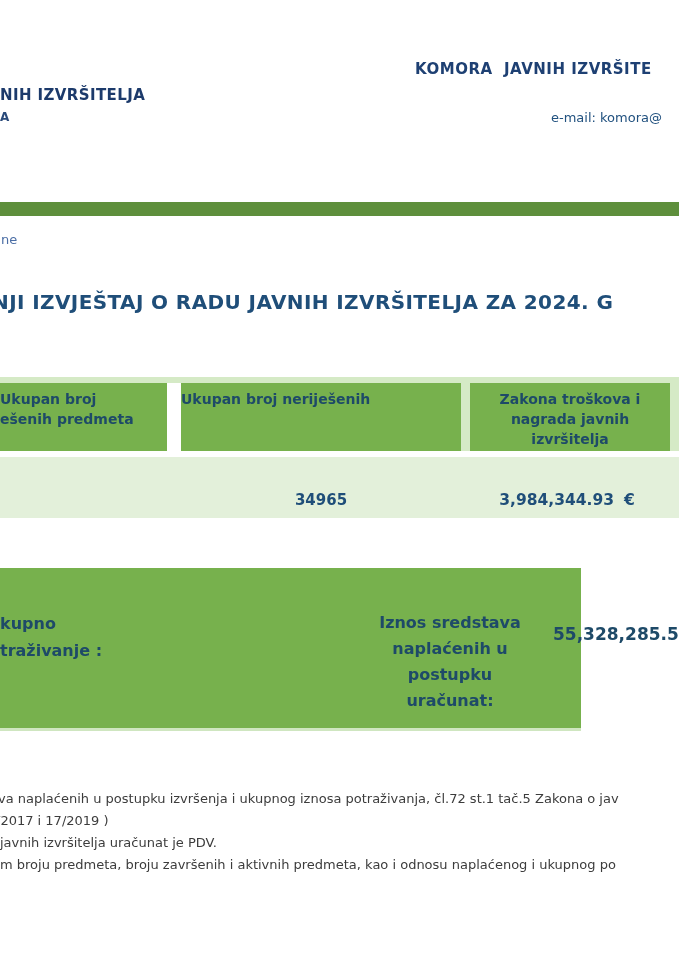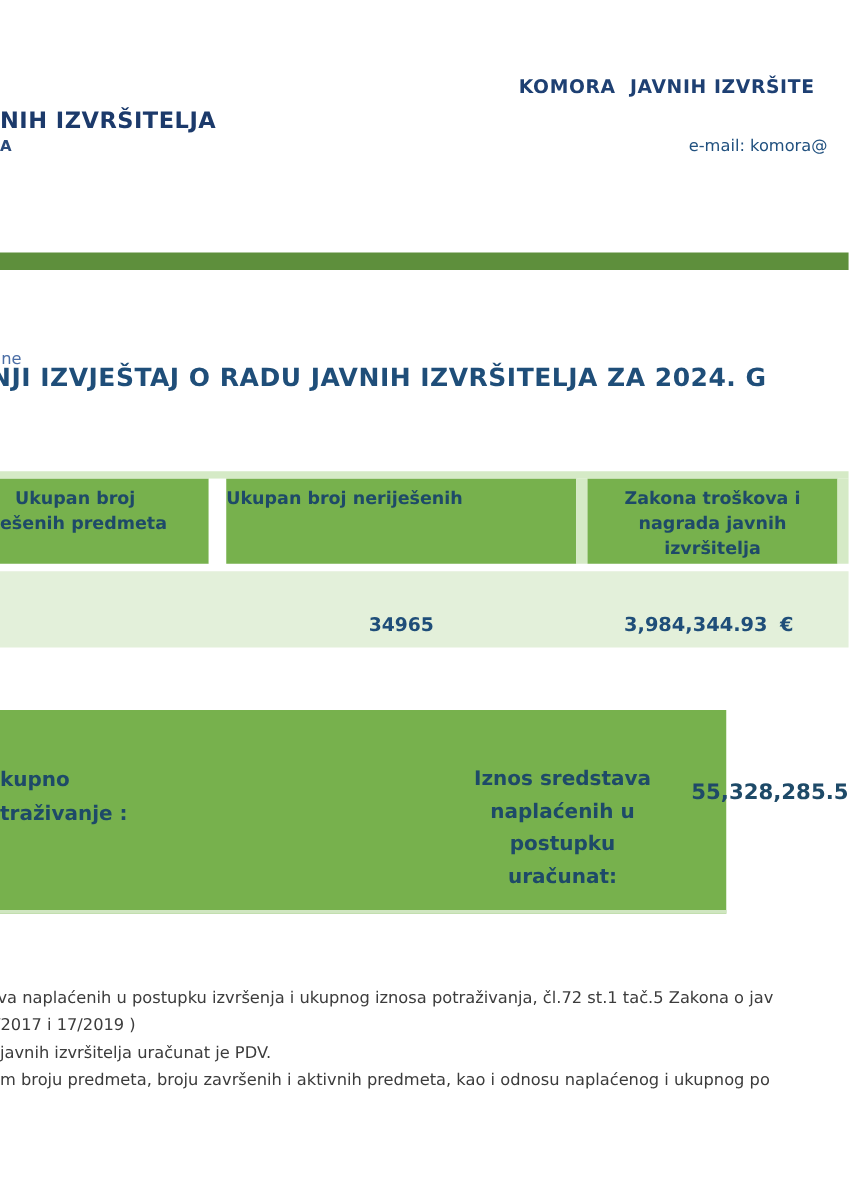--- a/index.html
+++ b/index.html
@@ -6,37 +6,37 @@
   body{
     width:679px;height:960px;
     background:#ffffff;
     overflow:hidden;
     position:relative;
     font-family:"DejaVu Sans", sans-serif;
   }
   .abs{position:absolute;}
 
   
-  .logo-line1{left:0;top:86px;font-size:18px;font-weight:bold;color:#1c3a6b;letter-spacing:.4px;white-space:nowrap;}
+  .logo-line1{left:0;top:86px;font-size:15px;font-weight:bold;color:#1c3a6b;letter-spacing:.4px;white-space:nowrap;}
   .logo-line2{left:0;top:110px;font-size:12px;font-weight:bold;color:#2a4a7a;}
   .org-title{left:415px;top:60px;font-size:15px;font-weight:bold;color:#1e4073;letter-spacing:.5px;white-space:pre;}
   .org-email{left:551px;top:110px;font-size:13px;color:#21517f;white-space:nowrap;}
 
   
   .green-bar{left:0;top:202px;width:679px;height:14px;background:#5e8f3c;}
-  .breadcrumb-frag{left:1px;top:232px;font-size:13px;color:#4a6da5;margin-top:48px;}
+  .breadcrumb-frag{left:1px;top:232px;font-size:13px;color:#4a6da5;}
 
   
   .report-title{left:-8px;top:290px;font-size:20px;font-weight:bold;color:#1f4e79;letter-spacing:.4px;white-space:nowrap;}
 
   
   .tbl-strip-top{left:0;top:377px;width:679px;height:6px;background:#d5eac6;}
   .hdr-cell{top:383px;height:68px;background:#77b14d;color:#1e4a68;font-weight:bold;font-size:14px;line-height:20px;box-sizing:border-box;padding-top:6px;}
   .hdr-a{left:0;width:167px;text-align:left;}
-  .hdr-a .l1{padding-left:12px;}
+  .hdr-a .l1{}
   .hdr-gap-a{left:167px;top:383px;width:14px;height:68px;background:#ffffff;}
   .hdr-b{left:181px;width:280px;}
   .hdr-gap-b{left:461px;top:383px;width:9px;height:68px;background:#d5eac6;}
   .hdr-c{left:470px;width:200px;text-align:center;}
   .hdr-strip-r{left:670px;top:383px;width:9px;height:68px;background:#d5eac6;}
 
   .data-row{left:0;top:457px;width:679px;height:61px;background:#e3f0da;}
   .val{position:absolute;top:34px;font-weight:bold;font-size:15px;color:#1f4e79;text-align:center;}
   .val-a{left:0;width:160px;}
   .val-b{left:181px;width:280px;}

